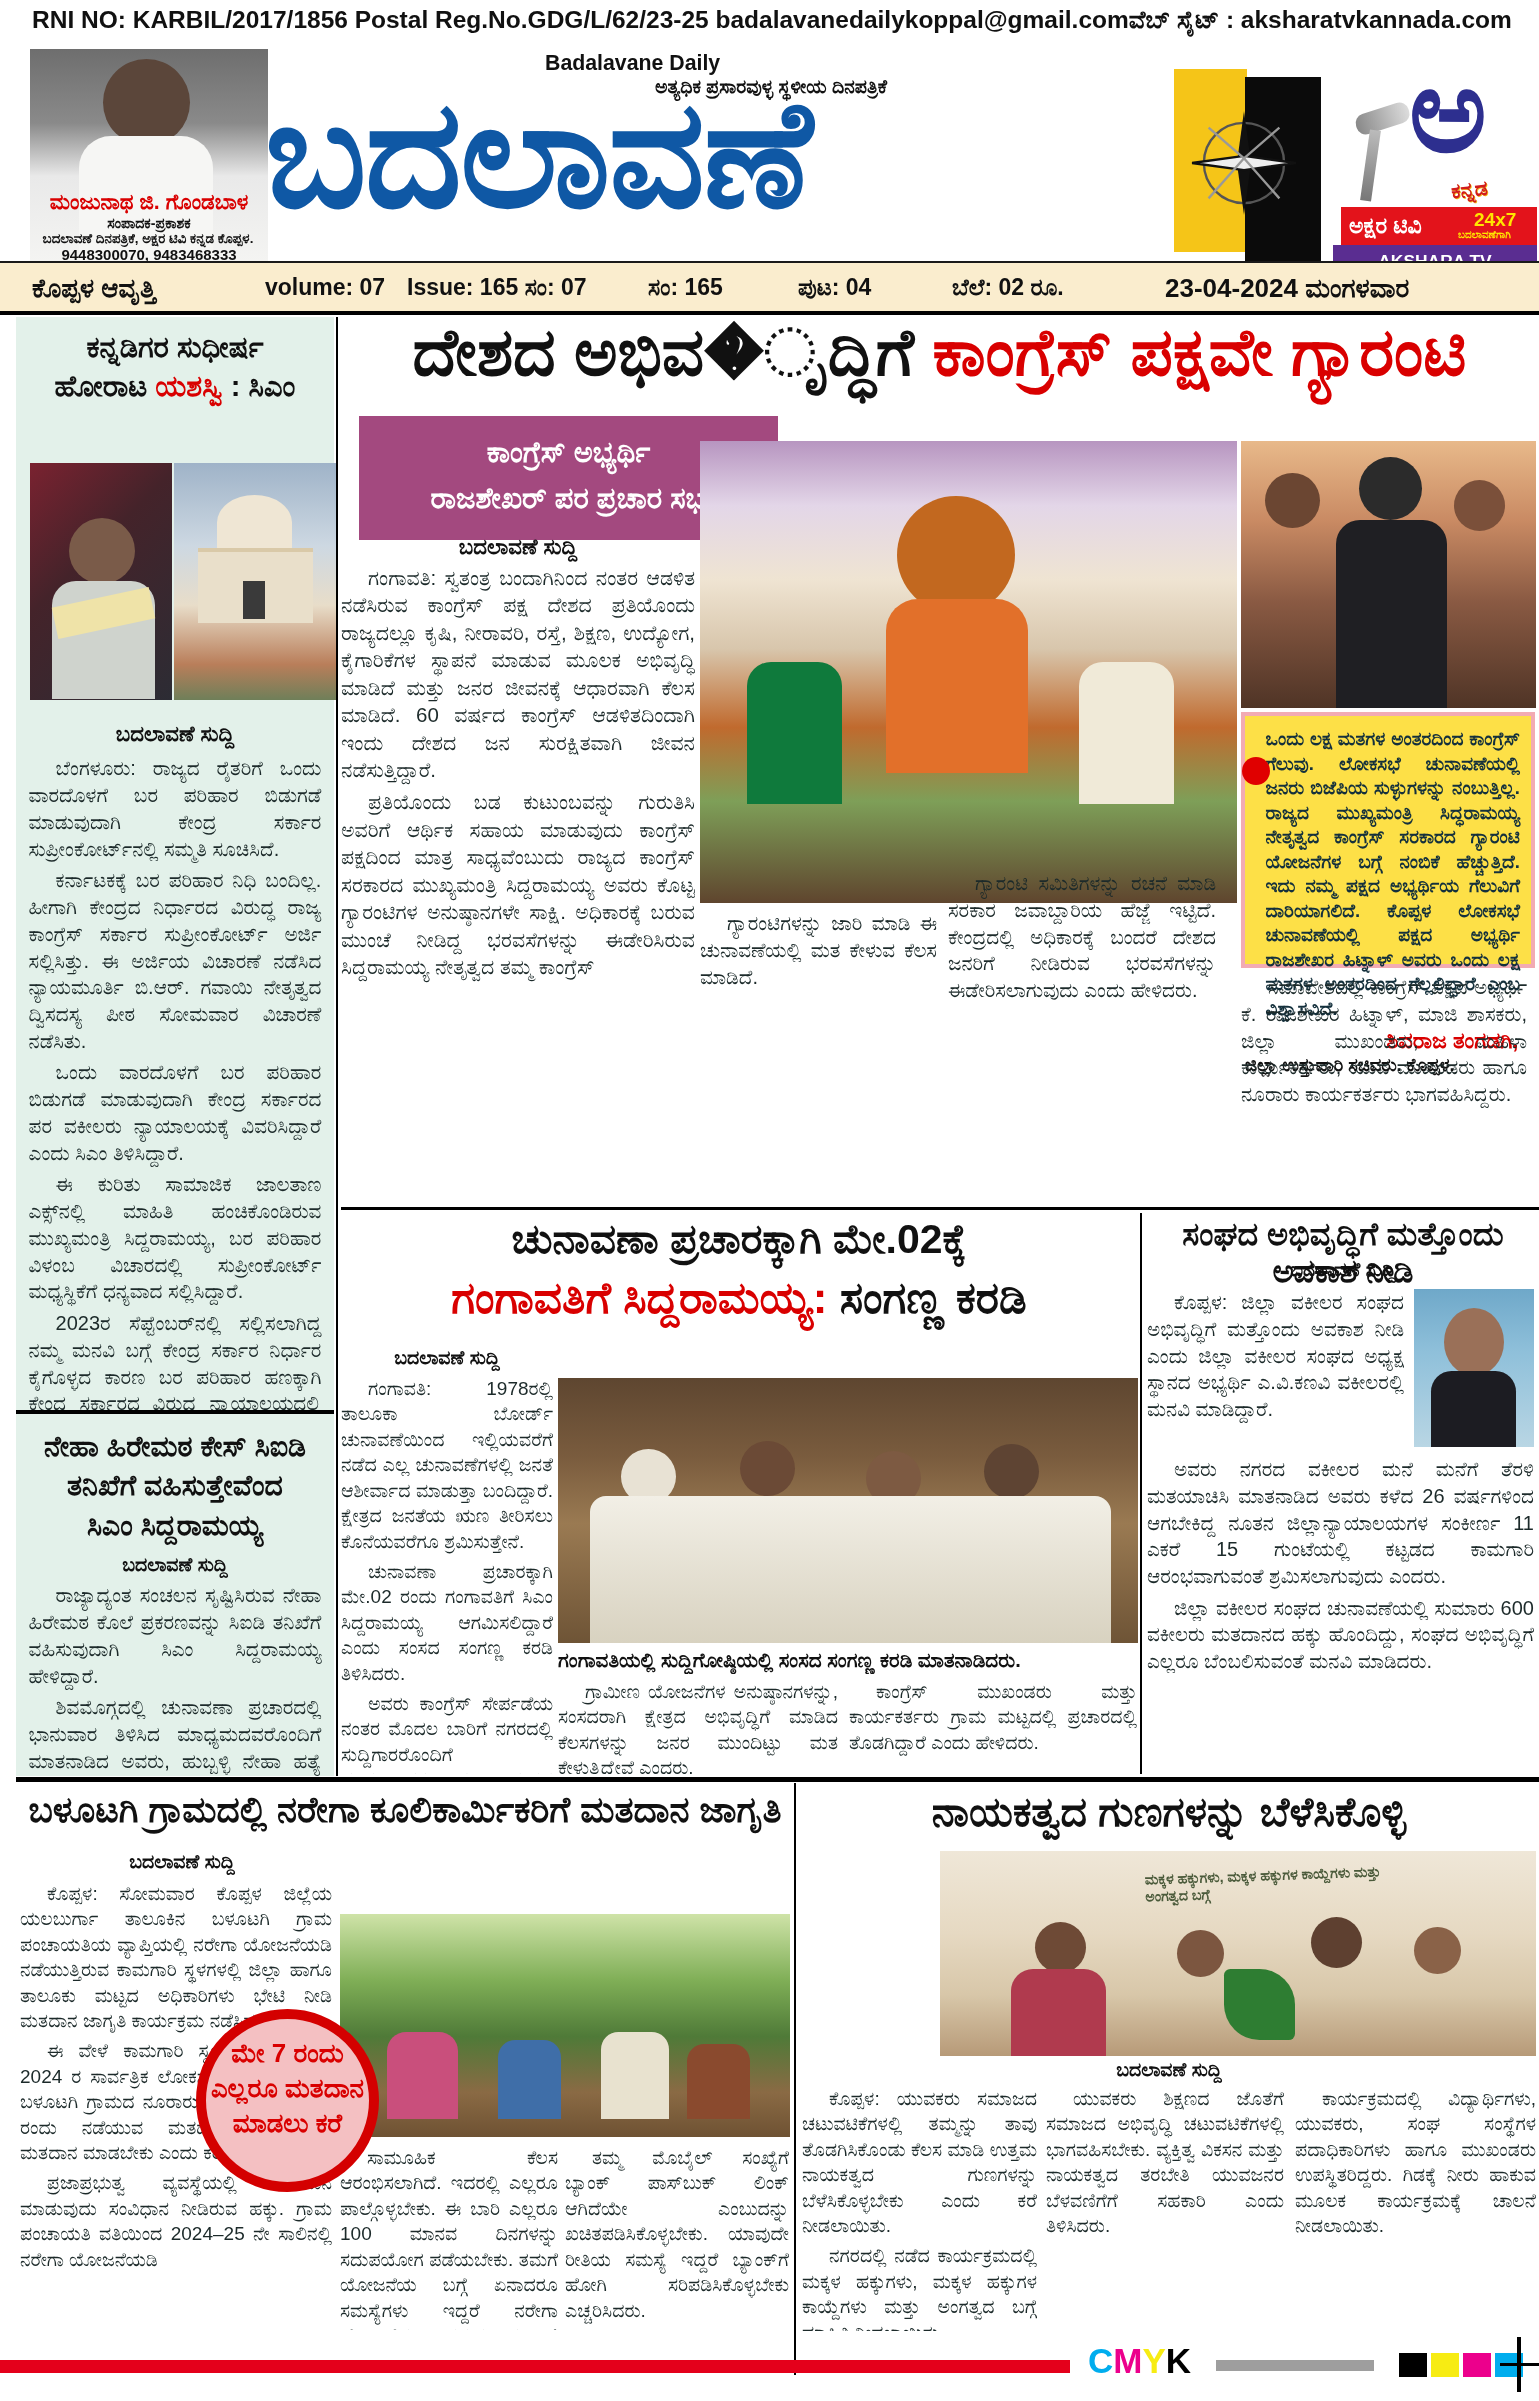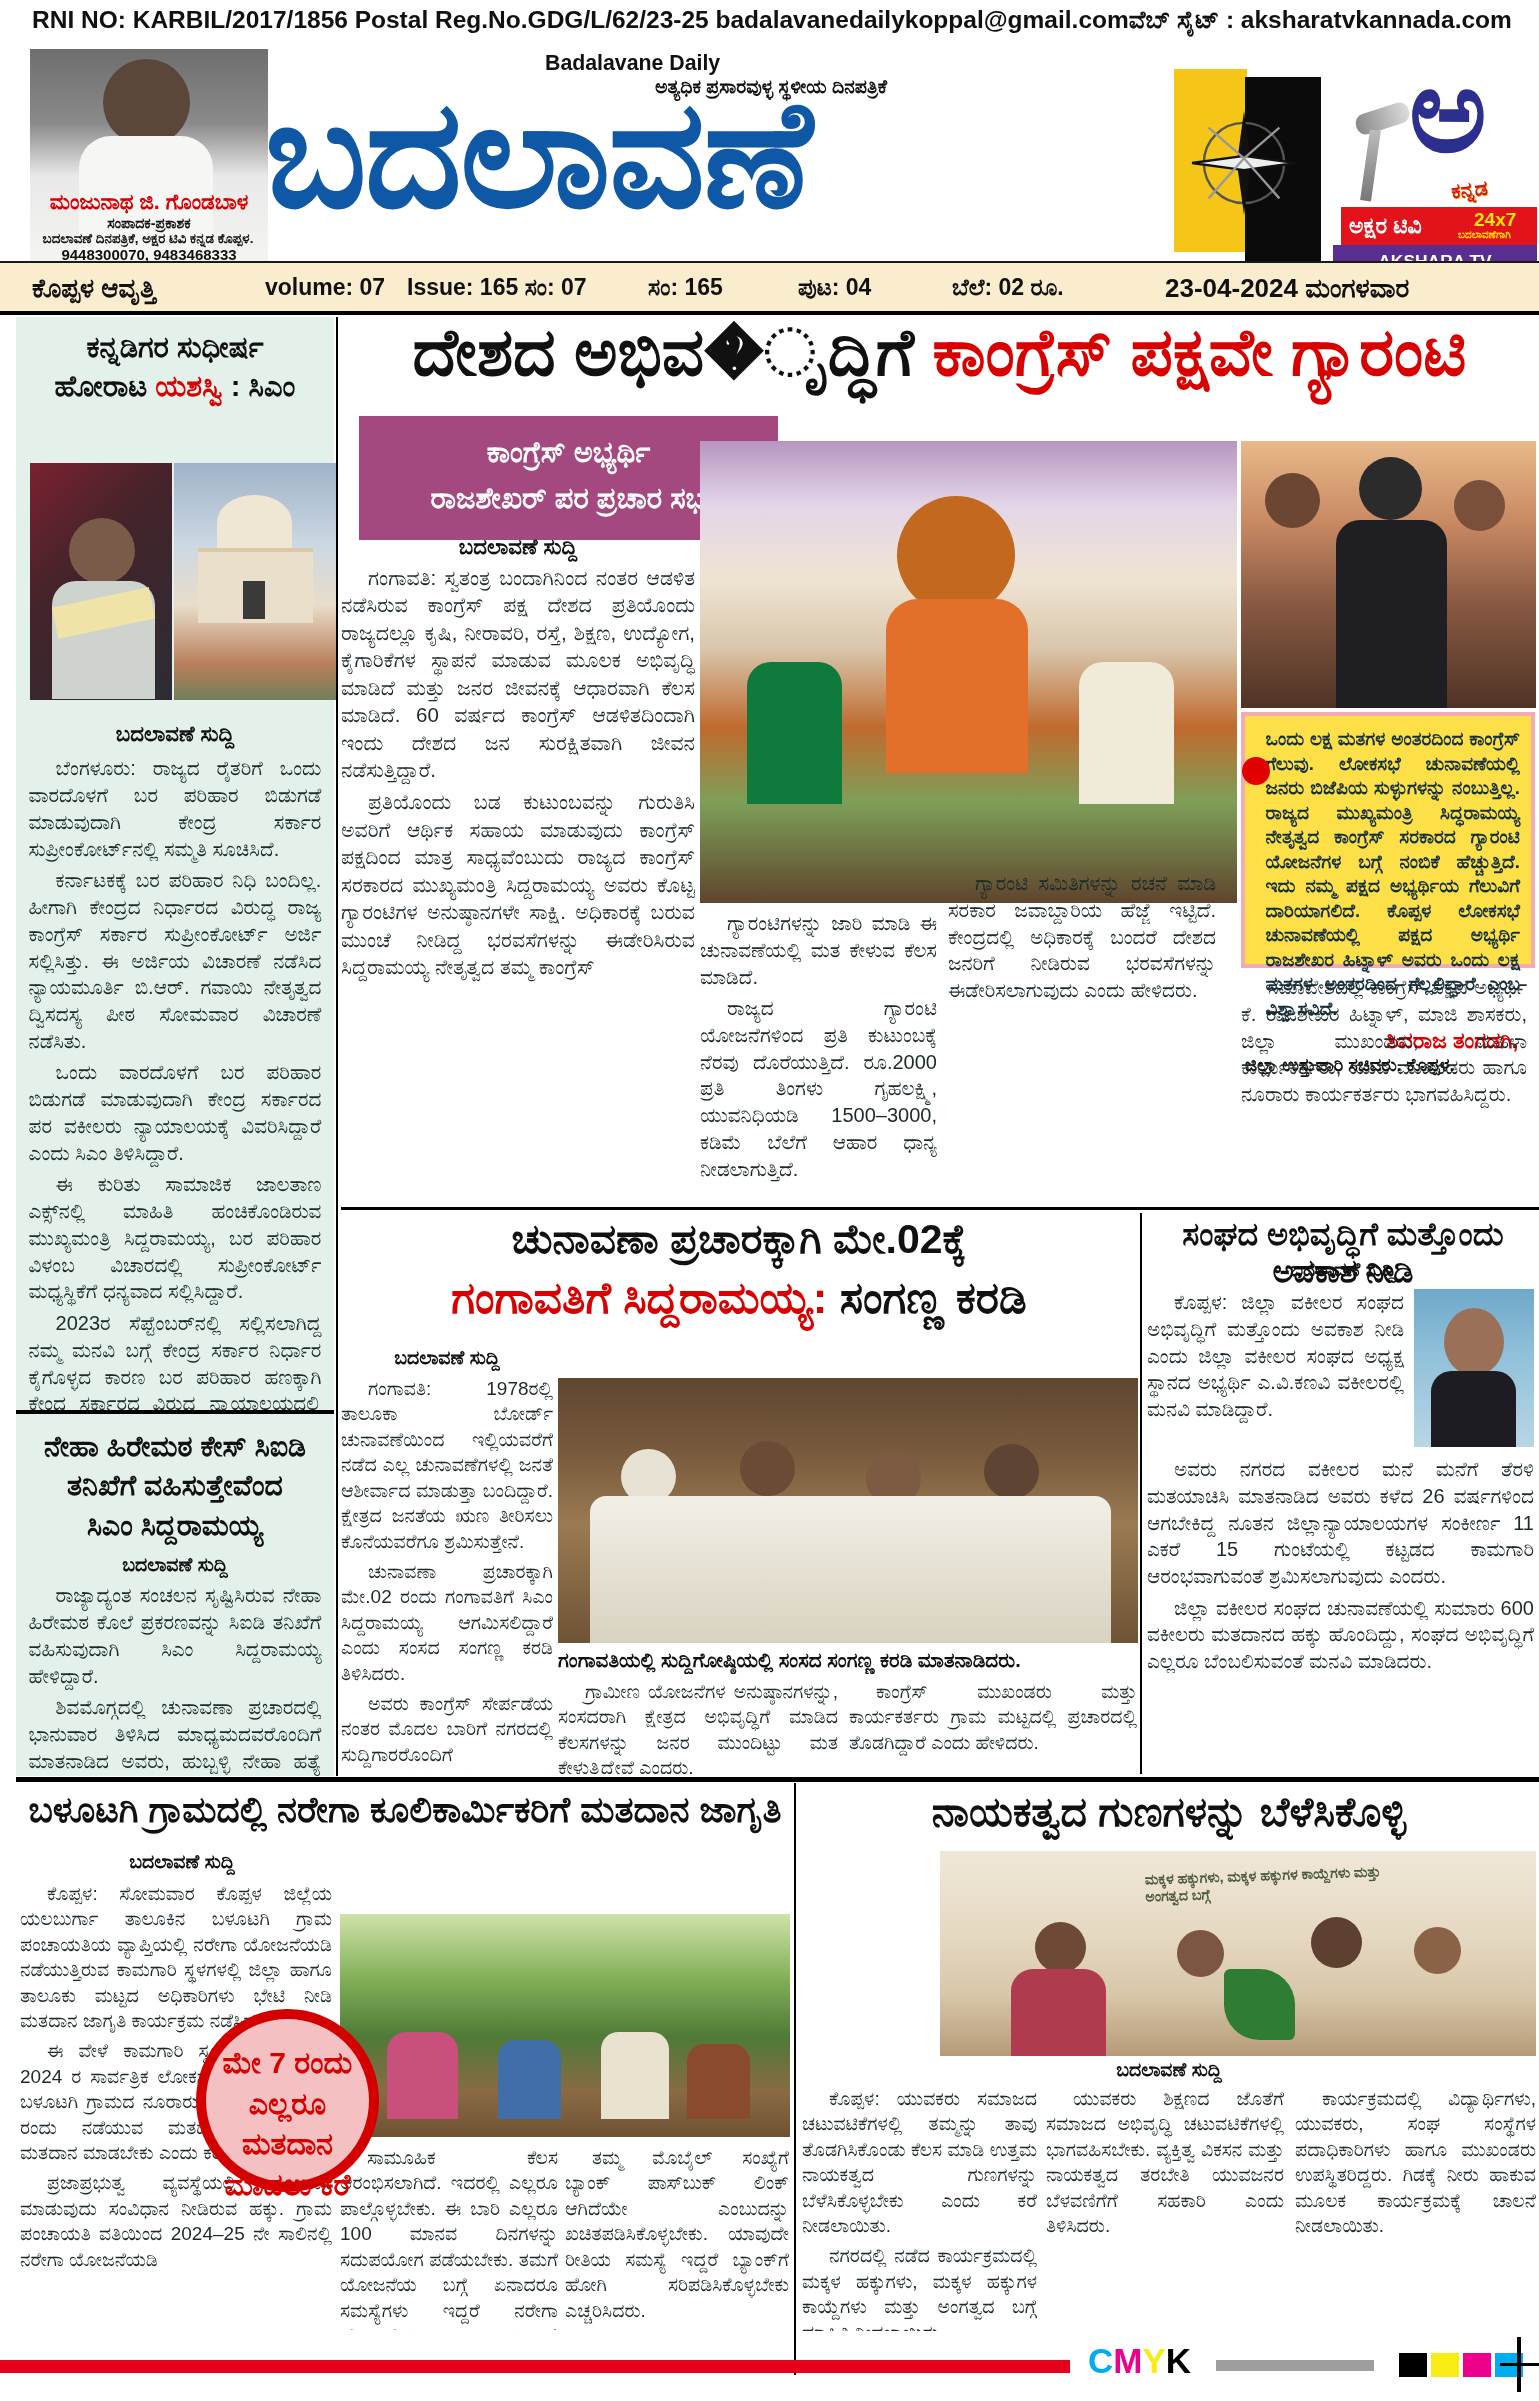--- a/index.html
+++ b/index.html
@@ -161,21 +161,20 @@
 
 <div class="abs quote-box" style="left:1241px;top:712px;width:286px;height:248px;">
   <div class="abs" style="left:-3.2px;top:41px;width:28.4px;height:28.4px;border-radius:50%;background:#e00000;"></div>
   <div class="ctr b" style="margin:11px 11px 0 20.5px;font-size:18.6px;line-height:1.32;color:#14303c;text-align:justify;">ಒಂದು ಲಕ್ಷ ಮತಗಳ ಅಂತರದಿಂದ ಕಾಂಗ್ರೆಸ್ ಗೆಲುವು. ಲೋಕಸಭೆ ಚುನಾವಣೆಯಲ್ಲಿ ಜನರು ಬಿಜೆಪಿಯ ಸುಳ್ಳುಗಳನ್ನು ನಂಬುತ್ತಿಲ್ಲ. ರಾಜ್ಯದ ಮುಖ್ಯಮಂತ್ರಿ ಸಿದ್ಧರಾಮಯ್ಯ ನೇತೃತ್ವದ ಕಾಂಗ್ರೆಸ್ ಸರಕಾರದ ಗ್ಯಾರಂಟಿ ಯೋಜನೆಗಳ ಬಗ್ಗೆ ನಂಬಿಕೆ ಹೆಚ್ಚುತ್ತಿದೆ. ಇದು ನಮ್ಮ ಪಕ್ಷದ ಅಭ್ಯರ್ಥಿಯ ಗೆಲುವಿಗೆ ದಾರಿಯಾಗಲಿದೆ. ಕೊಪ್ಪಳ ಲೋಕಸಭೆ ಚುನಾವಣೆಯಲ್ಲಿ ಪಕ್ಷದ ಅಭ್ಯರ್ಥಿ ರಾಜಶೇಖರ ಹಿಟ್ನಾಳ್ ಅವರು ಒಂದು ಲಕ್ಷ ಮತಗಳ ಅಂತರದಿಂದ ಗೆಲ್ಲಲಿದ್ದಾರೆ ಎಂಬ ವಿಶ್ವಾಸವಿದೆ.</div>
   <div class="b red" style="margin:6.3px 12.6px 0 0;font-size:22px;text-align:right;">ಶಿವರಾಜ ತಂಗಡಗಿ,</div>
   <div class="b" style="margin:1.6px 12.6px 0 0;font-size:18px;">ಜಿಲ್ಲಾ ಉಸ್ತುವಾರಿ ಸಚಿವರು. ಕೊಪ್ಪಳ.</div>
 </div>
 
 <div class="abs body-txt jst clip" style="left:700px;top:910px;width:237px;height:292px;font-size:20px;">
   <p>ಗ್ಯಾರಂಟಿಗಳನ್ನು ಜಾರಿ ಮಾಡಿ ಈ ಚುನಾವಣೆಯಲ್ಲಿ ಮತ ಕೇಳುವ ಕೆಲಸ ಮಾಡಿದೆ.</p>
-  <p>ರಾಜ್ಯದ ಗ್ಯಾರಂಟಿ ಯೋಜನೆಗಳಿಂದ ಪ್ರತಿ ಕುಟುಂಬಕ್ಕೆ ನೆರವು ದೊರೆಯುತ್ತಿದೆ. ರೂ.2000 ಪ್ರತಿ ತಿಂಗಳು ಗೃಹಲಕ್ಷ್ಮಿ, ಯುವನಿಧಿಯಡಿ 1500–3000, ಕಡಿಮೆ ಬೆಲೆಗೆ ಆಹಾರ ಧಾನ್ಯ ನೀಡಲಾಗುತ್ತಿದೆ.</p>
 </div>
 <div class="abs body-txt jst clip" style="left:948px;top:858px;width:268px;height:292px;font-size:20px;margin-top:12px;">
   <p>ಗ್ಯಾರಂಟಿ ಸಮಿತಿಗಳನ್ನು ರಚನೆ ಮಾಡಿ ಸರಕಾರ ಜವಾಬ್ದಾರಿಯ ಹೆಜ್ಜೆ ಇಟ್ಟಿದೆ. ಕೇಂದ್ರದಲ್ಲಿ ಅಧಿಕಾರಕ್ಕೆ ಬಂದರೆ ದೇಶದ ಜನರಿಗೆ ನೀಡಿರುವ ಭರವಸೆಗಳನ್ನು ಈಡೇರಿಸಲಾಗುವುದು ಎಂದು ಹೇಳಿದರು.</p>
 </div>
 <div class="abs body-txt jst clip" style="left:1241px;top:974px;width:286px;height:227px;font-size:20px;">
   <p>ಸಮಾವೇಶದಲ್ಲಿ ಕಾಂಗ್ರೆಸ್ ಪಕ್ಷದ ಅಭ್ಯರ್ಥಿ ಕೆ. ರಾಜಶೇಖರ ಹಿಟ್ನಾಳ್, ಮಾಜಿ ಶಾಸಕರು, ಜಿಲ್ಲಾ ಮುಖಂಡರು, ಮಹಿಳಾ ಕಾರ್ಯಕರ್ತರು, ಯುವ ಮುಖಂಡರು ಹಾಗೂ ನೂರಾರು ಕಾರ್ಯಕರ್ತರು ಭಾಗವಹಿಸಿದ್ದರು.</p>
 </div>
 
 <div class="abs hrule" style="left:341px;top:1207px;width:1198px;height:3.2px;"></div>
 
@@ -229,21 +228,21 @@
   <p>ಈ ವೇಳೆ ಕಾಮಗಾರಿ ಸ್ಥಳದಲ್ಲಿ ಮಾತನಾಡಿ, 2024 ರ ಸಾರ್ವತ್ರಿಕ ಲೋಕಸಭಾ ಚುನಾವಣೆಯಲ್ಲಿ ಬಳೂಟಗಿ ಗ್ರಾಮದ ನೂರಾರು ಕೂಲಿಕಾರರು ಮೇ 7 ರಂದು ನಡೆಯುವ ಮತದಾನದಂದು ತಪ್ಪದೇ ಮತದಾನ ಮಾಡಬೇಕು ಎಂದು ಕರೆ ನೀಡಿದರು.</p>
   <p>ಪ್ರಜಾಪ್ರಭುತ್ವ ವ್ಯವಸ್ಥೆಯಲ್ಲಿ ಮತದಾನ ಮಾಡುವುದು ಸಂವಿಧಾನ ನೀಡಿರುವ ಹಕ್ಕು. ಗ್ರಾಮ ಪಂಚಾಯತಿ ವತಿಯಿಂದ 2024–25 ನೇ ಸಾಲಿನಲ್ಲಿ ನರೇಗಾ ಯೋಜನೆಯಡಿ</p>
 </div>
 <div class="abs clip" style="left:340px;top:1914px;width:450px;height:223px;background:linear-gradient(180deg,#cfe3a8 0%,#7fae56 30%,#4f7a38 55%,#8a6a44 80%,#6e5233 100%);">
   <div class="abs" style="left:47px;top:118px;width:71px;height:87px;border-radius:19px 19px 0 0;background:#c94f7c;"></div>
   <div class="abs" style="left:158px;top:126px;width:63px;height:79px;border-radius:17.4px 17.4px 0 0;background:#3f6ea8;"></div>
   <div class="abs" style="left:261px;top:118px;width:68px;height:87px;border-radius:17.4px 17.4px 0 0;background:#e8e2cf;"></div>
   <div class="abs" style="left:347px;top:130px;width:63px;height:75px;border-radius:17.4px 17.4px 0 0;background:#8a4a2e;"></div>
 </div>
 <div class="abs badge-circle ctr" style="left:196px;top:2009px;width:163px;height:163px;z-index:5;">
-  <div class="b red" style="margin-top:24px;font-size:30px;line-height:1.35;">
+  <div class="b red" style="margin-top:17px;font-size:26px;line-height:1.35;">
     <div>ಮೇ 7 ರಂದು</div>
     <div>ಎಲ್ಲರೂ ಮತದಾನ</div>
     <div>ಮಾಡಲು ಕರೆ</div>
   </div>
 </div>
 <div class="abs body-txt jst clip" style="left:340px;top:2145px;width:218px;height:185px;font-size:19px;">
   <p>ಸಾಮೂಹಿಕ ಕೆಲಸ ಆರಂಭಿಸಲಾಗಿದೆ. ಇದರಲ್ಲಿ ಎಲ್ಲರೂ ಪಾಲ್ಗೊಳ್ಳಬೇಕು. ಈ ಬಾರಿ ಎಲ್ಲರೂ 100 ಮಾನವ ದಿನಗಳನ್ನು ಸದುಪಯೋಗ ಪಡೆಯಬೇಕು. ತಮಗೆ ಯೋಜನೆಯ ಬಗ್ಗೆ ಏನಾದರೂ ಸಮಸ್ಯೆಗಳು ಇದ್ದರೆ ನರೇಗಾ ಯೋಜನೆಯ ಏಕೀಕೃತ ಸಹಾಯವಾಣಿ 8277506000 ಗೆ ದೂರು ಹಾಗೂ ಕೆಲಸದ ಬೇಡಿಕೆಗಾಗಿ ಕರೆ ಮಾಡುವುದು ಎಂದು ಸಲಹೆ ನೀಡಿದರು. ಗ್ರಾಮ ಪಂಚಾಯತಿ ಡಿಇಒ ಮಹೇಶ ಮಾತನಾಡಿ, ನರೇಗಾದಡಿ ಎನ್‌ಎಂಆರ್</p>
 </div>
 <div class="abs body-txt jst clip" style="left:565px;top:2145px;width:224px;height:185px;font-size:19px;">
   <p>ತಮ್ಮ ಮೊಬೈಲ್ ಸಂಖ್ಯೆಗೆ ಬ್ಯಾಂಕ್ ಪಾಸ್‌ಬುಕ್ ಲಿಂಕ್ ಆಗಿದೆಯೇ ಎಂಬುದನ್ನು ಖಚಿತಪಡಿಸಿಕೊಳ್ಳಬೇಕು. ಯಾವುದೇ ರೀತಿಯ ಸಮಸ್ಯೆ ಇದ್ದರೆ ಬ್ಯಾಂಕ್‌ಗೆ ಹೋಗಿ ಸರಿಪಡಿಸಿಕೊಳ್ಳಬೇಕು ಎಚ್ಚರಿಸಿದರು.</p>

